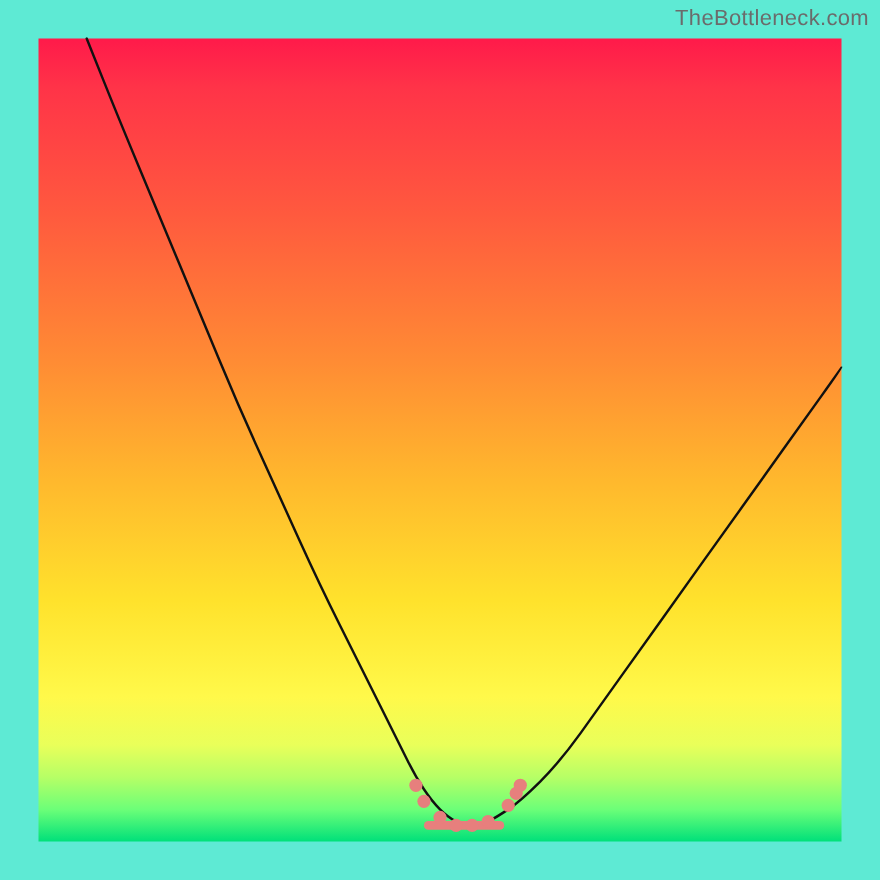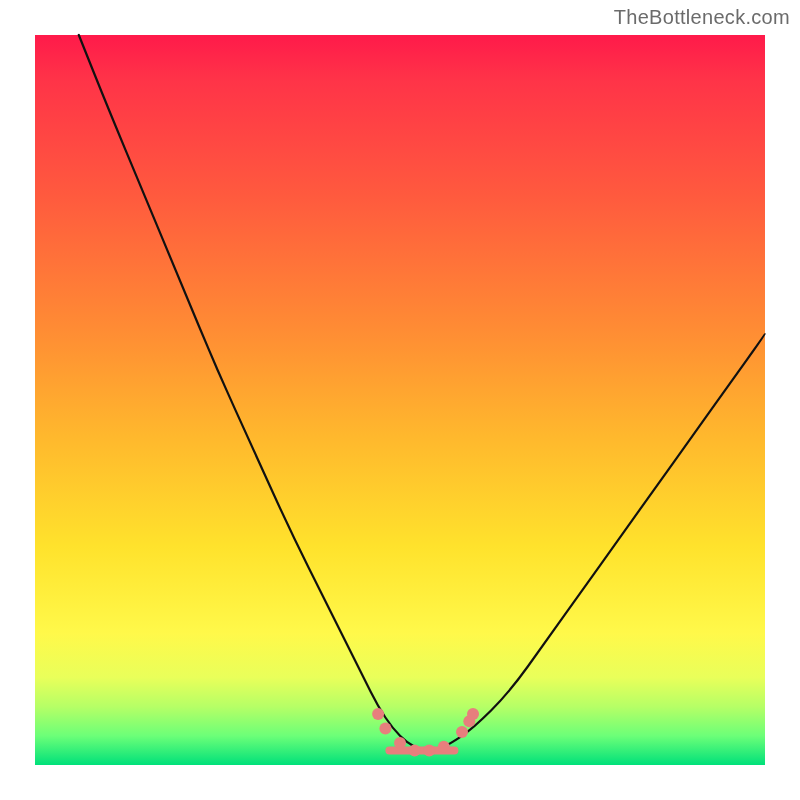--- a/index.html
+++ b/index.html
@@ -10,21 +10,21 @@
     background: #000;
     overflow: hidden;
     font-family: Arial, Helvetica, sans-serif;
   }
   .frame {
     position: absolute;
     top: 0;
     left: 0;
     width: 800px;
     height: 800px;
-    background: #ffffff;
+    background: #5eead4;
   }
   .plot {
     position: absolute;
     top: 35px;
     left: 35px;
     width: 730px;
     height: 730px;
     
     background: linear-gradient(
       to bottom,

